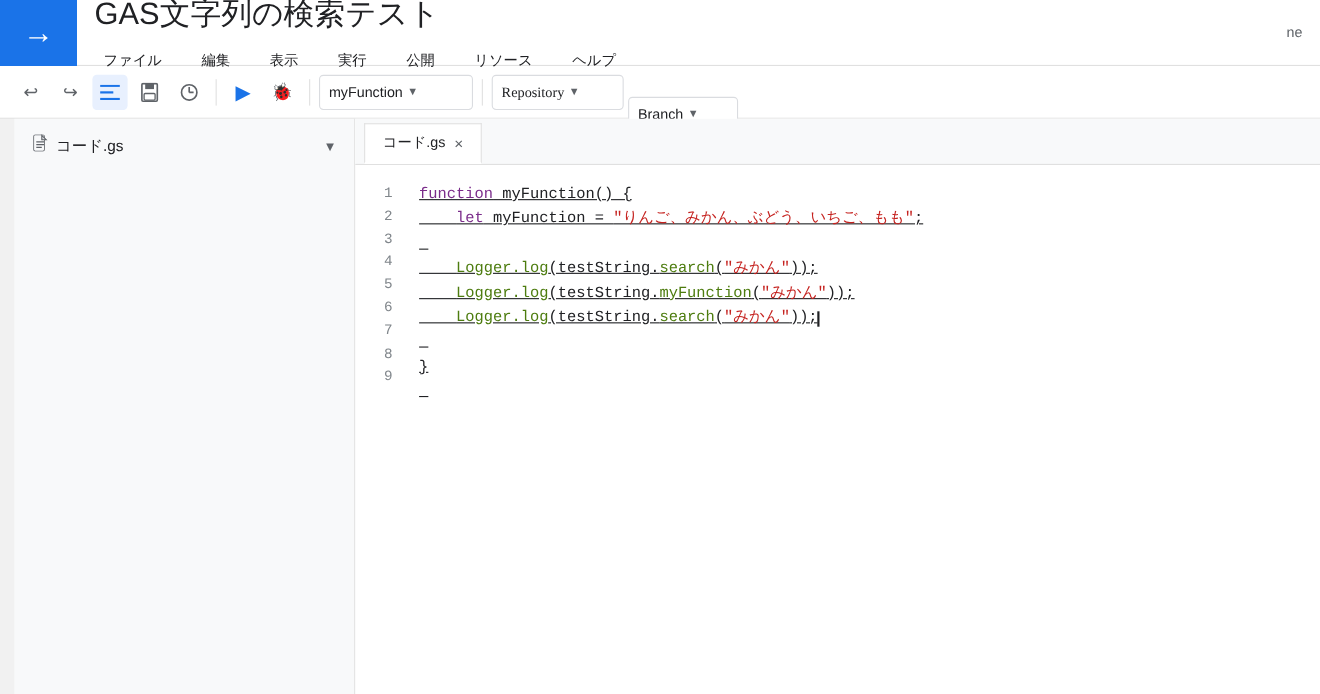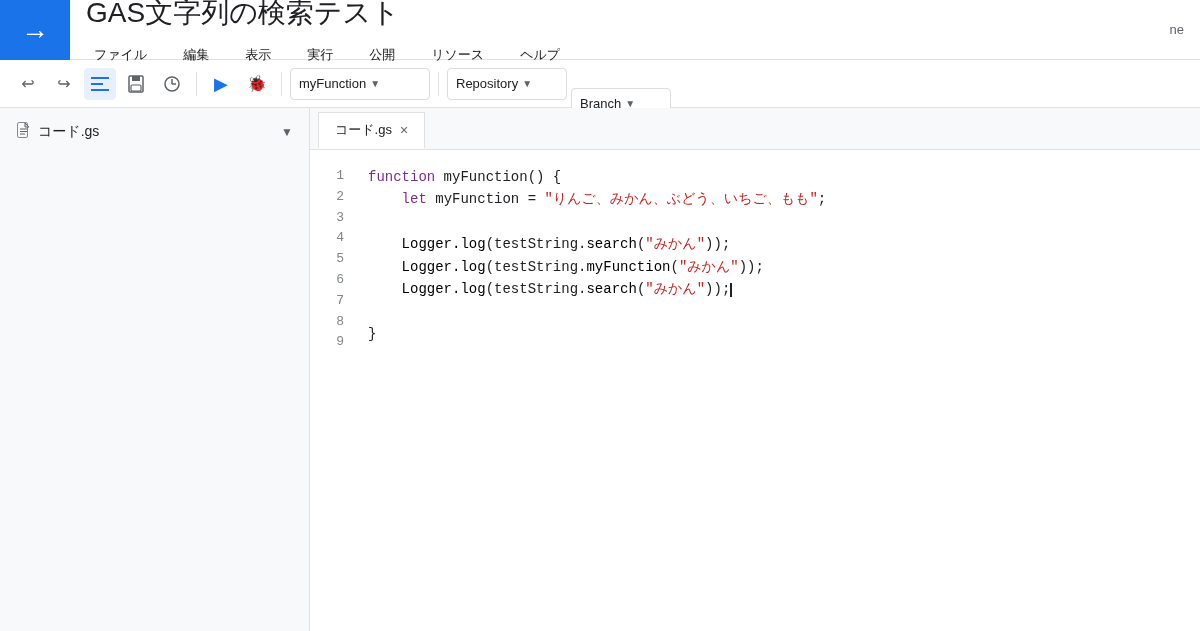--- a/index.html
+++ b/index.html
@@ -102,30 +102,32 @@
     }
     .dropdown-arrow {
       font-size: 10px;
       color: #5f6368;
     }
     .function-dropdown {
       min-width: 140px;
     }
     .repo-dropdown {
       min-width: 120px;
+      font-family: Liberation Serif, serif;
     }
     .branch-dropdown {
       min-width: 100px;
       margin-top: 40px;
     }
 
     
     .main {
       display: flex;
       height: calc(631px - 60px - 48px);
+      padding-left: 13px;
     }
 
     
     .sidebar {
       width: 310px;
       background: #f8f9fa;
       border-right: 1px solid #e0e0e0;
       padding: 8px;
     }
     .sidebar-file {
@@ -206,25 +208,26 @@
       font-size: 13px;
     }
     .code-content {
       flex: 1;
       padding: 0 8px;
     }
     .code-line {
       line-height: 1.6;
       white-space: pre;
       color: #202124;
+      text-decoration: underline;
     }
     
     .kw { color: #7b2d8b; font-weight: normal; } 
     .str { color: #c5221f; } 
-    .fn-call { color: #000000; } 
+    .fn-call { color: #4d7c0f; } 
     .plain { color: #202124; }
     .cursor-line::after {
       content: '';
       display: inline-block;
       width: 2px;
       height: 14px;
       background: #202124;
       vertical-align: text-bottom;
     }
   </style>

